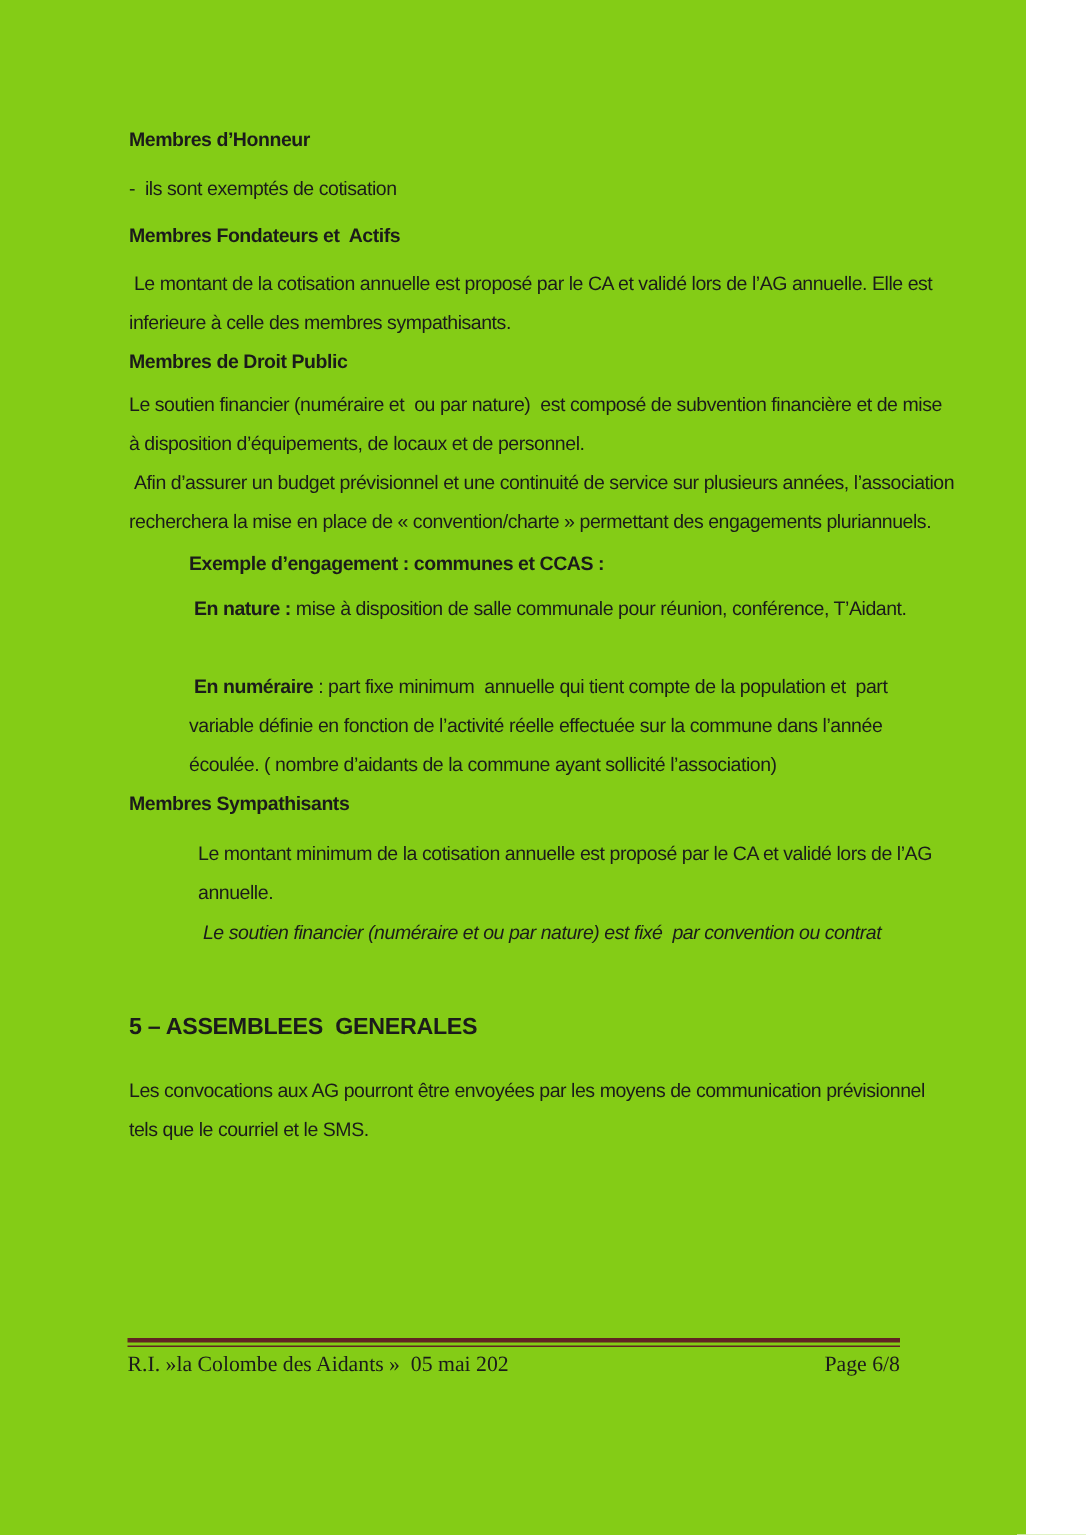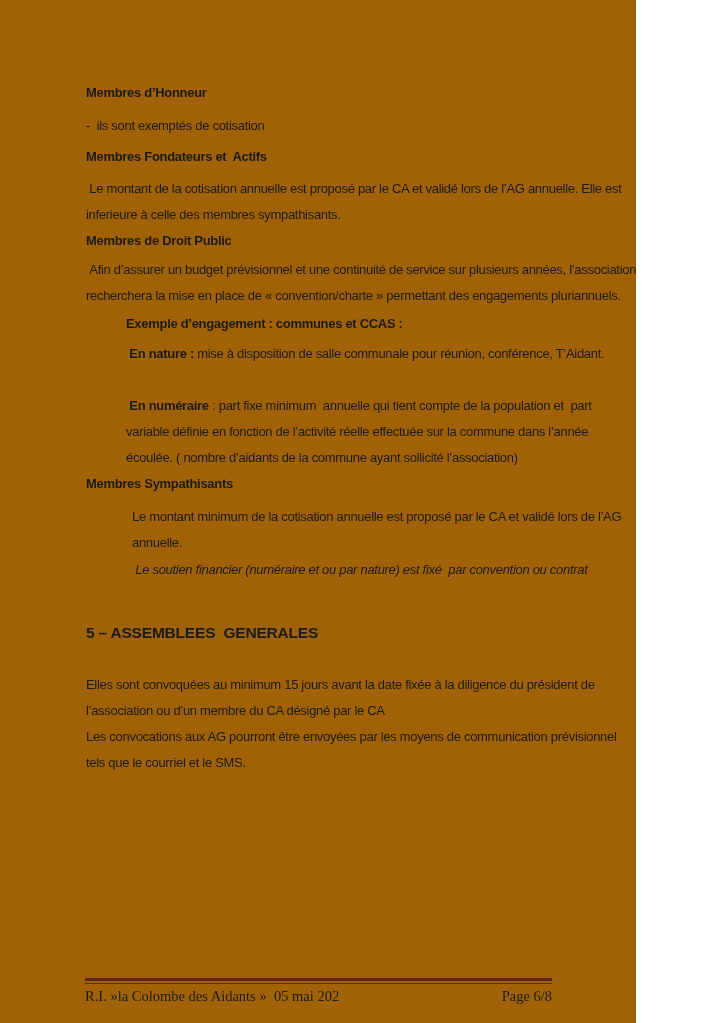--- a/index.html
+++ b/index.html
@@ -1,20 +1,20 @@
 <!DOCTYPE html>
 <html lang="fr"><head>
 <meta charset="utf-8">
 <style>
   html, body { margin: 0; padding: 0; background: #ffffff; }
   .page {
     position: relative;
-    width: 636px;
+    width: 684px;
     height: 1023px;
-    background: #a16207;
+    background: #84cc16;
     overflow: hidden;
     font-family: "Liberation Sans", "DejaVu Sans", sans-serif;
     color: #1b1b1b;
   }
   .content {
     position: absolute;
     left: 86px;
     top: 80px;
     width: 551px;
   }
@@ -38,29 +38,29 @@
   .narrow { padding-right: 42px; }
 
   .mb0  { margin-bottom: 0; }
   .mb1  { margin-bottom: 1px; }
   .mb2  { margin-bottom: 2px; }
   .mb3  { margin-bottom: 3px; }
   .mb4  { margin-bottom: 4px; }
   .mb5  { margin-bottom: 5px; }
   .mb6  { margin-bottom: 6px; }
   .mb7  { margin-bottom: 7px; }
-  .mb8  { margin-bottom: 24px; }
+  .mb8  { margin-bottom: 14px; }
   .mb26 { margin-bottom: 26px; }
   .mb35 { margin-bottom: 35px; font-style: italic; }
 
   .footer {
     position: absolute;
     left: 85px;
     right: 84px;
-    top: 978px;
+    top: 892px;
   }
   .footer-rule {
     height: 2px;
     border-top: 3px solid #622423;
     border-bottom: 1px solid #622423;
   }
   .footer-row {
     display: flex;
     justify-content: space-between;
     align-items: baseline;
@@ -81,40 +81,40 @@
     <p class="t hd mb7">Membres d’Honneur</p>
 
     <p class="t mb5">-  ils sont exemptés de cotisation</p>
 
     <p class="t hd mb6">Membres Fondateurs et  Actifs</p>
 
     <p class="t mb0"> Le montant de la cotisation annuelle est proposé par le CA et validé lors de l’AG annuelle. Elle est inferieure à celle des membres sympathisants.</p>
 
     <p class="t hd mb3">Membres de Droit Public</p>
 
+    <p class="t mb0">Le soutien financier (numéraire et  ou par nature)  est composé de subvention financière et de mise à disposition d’équipements, de locaux et de personnel.</p>
 
     <p class="t mb2"> Afin d’assurer un budget prévisionnel et une continuité de service sur plusieurs années, l’association recherchera la mise en place de « convention/charte » permettant des engagements pluriannuels.</p>
 
     <p class="t hd ind mb4">Exemple d’engagement : communes et CCAS :</p>
 
     <p class="t ind mb26"><strong> En nature :</strong><span> mise à disposition de salle communale pour réunion, conférence, T’Aidant.</span></p>
 
     <p class="t ind narrow mb0"><strong> En numéraire</strong><span> : part fixe minimum  annuelle qui tient compte de la population et  part variable définie en fonction de l’activité réelle effectuée sur la commune dans l’année écoulée. ( nombre d’aidants de la commune ayant sollicité l’association)</span></p>
 
     <p class="t hd mb7">Membres Sympathisants</p>
 
 
     <p class="t ind2 mb1">Le montant minimum de la cotisation annuelle est proposé par le CA et validé lors de l’AG annuelle.</p>
 
 
     <p class="t ind2 mb35"> Le soutien financier (numéraire et ou par nature) est fixé  par convention ou contrat</p>
 
     <p class="t big mb8">5 – ASSEMBLEES  GENERALES</p>
 
-    <p class="t mb0">Elles sont convoquées au minimum 15 jours avant la date fixée à la diligence du président de l’association ou d’un membre du CA désigné par le CA</p>
 
     <p class="t mb0">Les convocations aux AG pourront être envoyées par les moyens de communication prévisionnel tels que le courriel et le SMS.</p>
 
   </div>
 
   <div class="footer">
     <div class="footer-rule" style="border-color: rgb(98, 36, 35);"></div>
     <div class="footer-row">
       <span>R.I. »la Colombe des Aidants »  05 mai 202</span>
       <span>Page 6/8</span>

